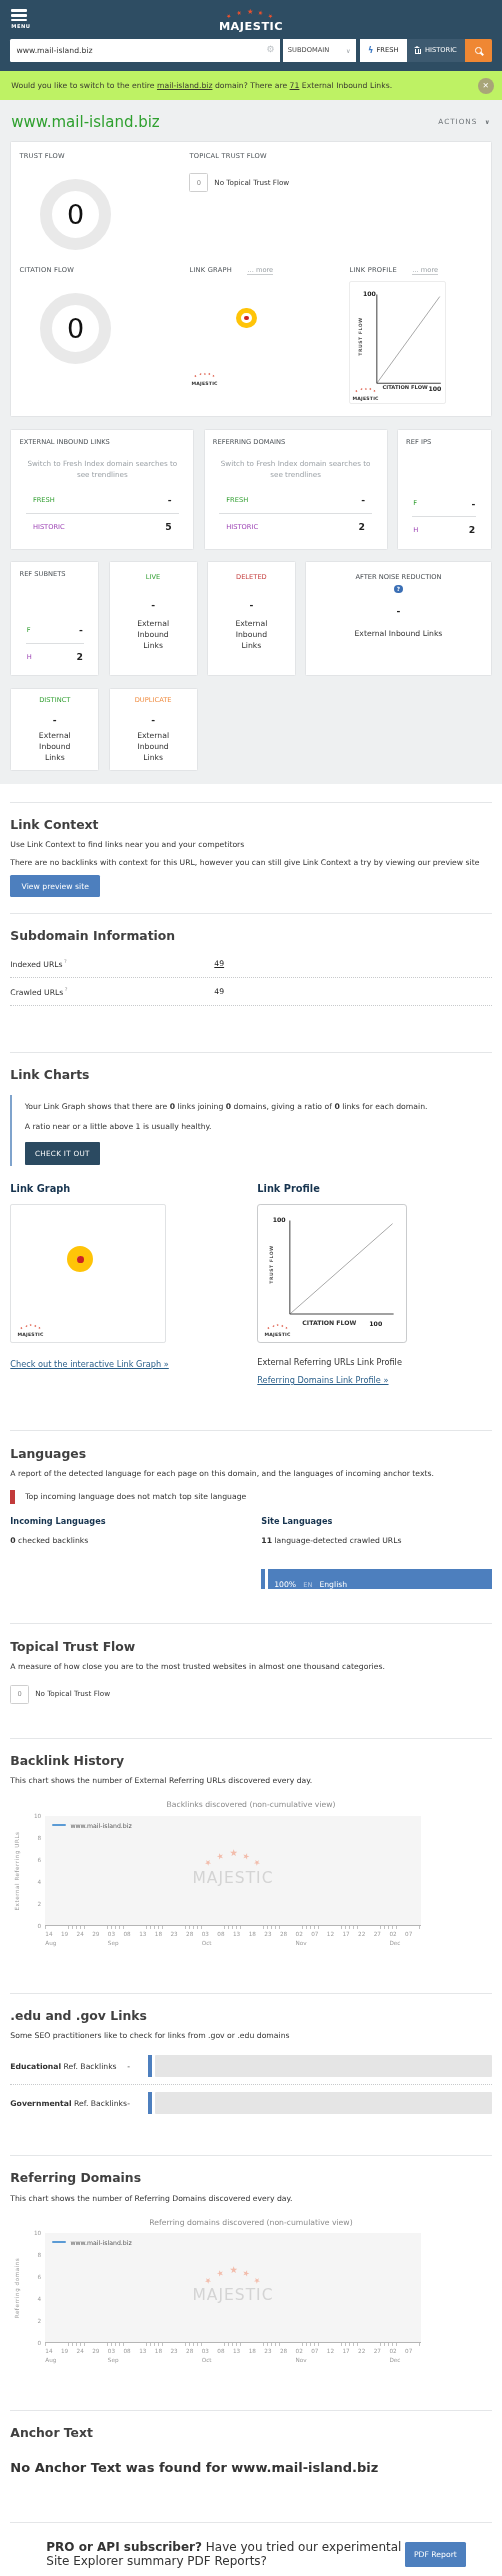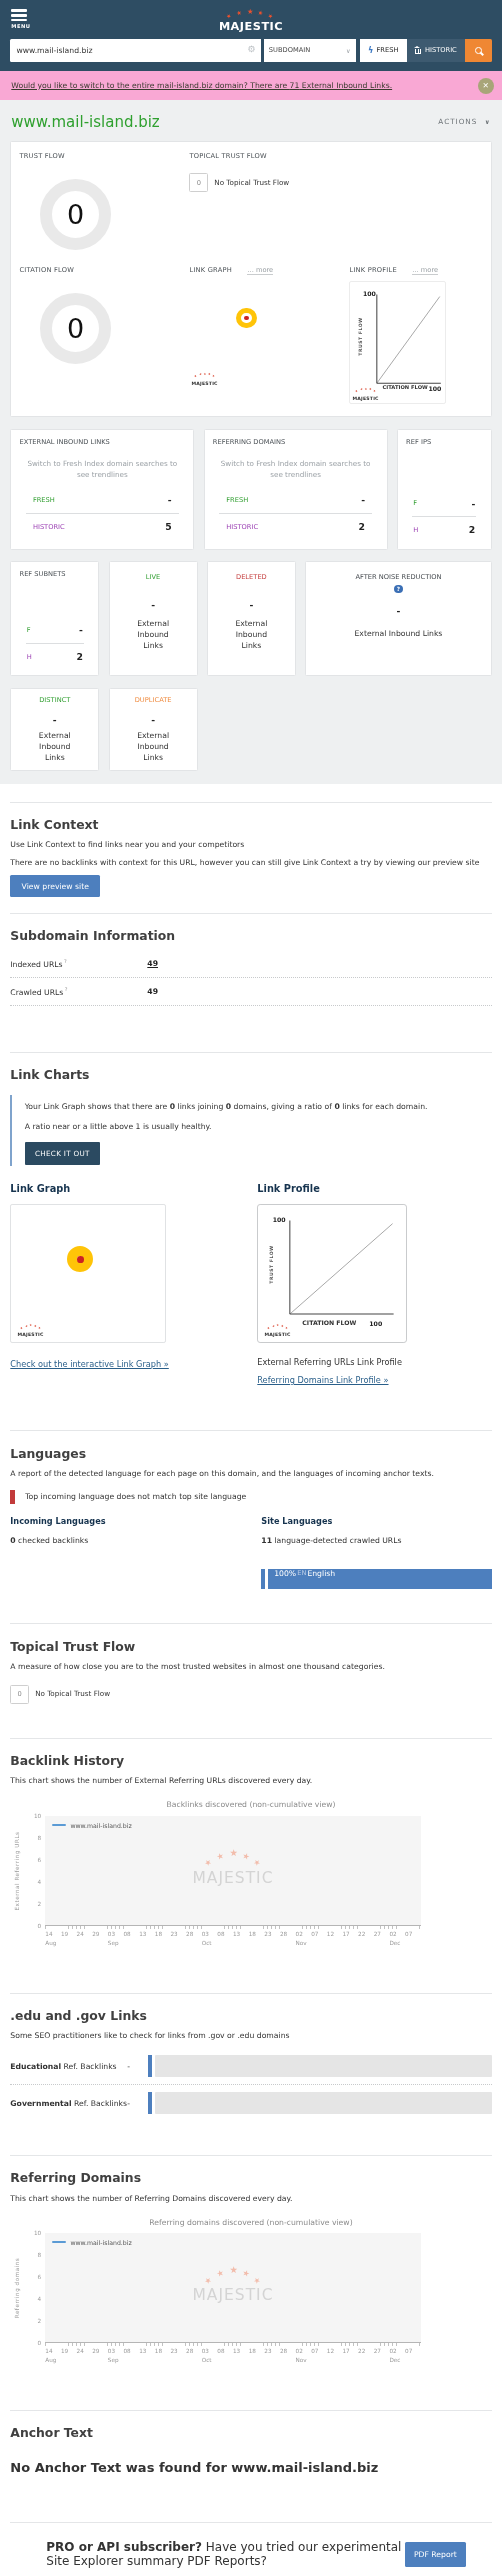--- a/index.html
+++ b/index.html
@@ -17,33 +17,33 @@
 .starsarc .s1 { left:2.1px;  top:6.2px; font-size:5.7px; transform:rotate(-40deg); }
 .starsarc .s2 { left:12.4px; top:1.5px;  font-size:6.2px; transform:rotate(-18deg); }
 .starsarc .s3 { left:23px; top:0;    font-size:7.2px; }
 .starsarc .s4 { left:34px; top:1.5px;  font-size:6.2px; transform:rotate(18deg); }
 .starsarc .s5 { left:44px; top:6.2px; font-size:5.7px; transform:rotate(40deg); }
 .brand-name { color:#fff; font-size:11.3px; font-weight:bold; letter-spacing:0.5px; }
 .search-row { display:flex; margin:6.2px 10.3px 1px; height:23px; }
 .search-box { flex:1; position:relative; }
 .search-box input { width:100%; height:23px; border:none; border-radius:1.5px 0 0 1.5px; padding:0 17.5px 0 6.2px; font-size:7.7px; color:#333; font-family:inherit; }
 .gear { position:absolute; right:5.2px; top:5.7px; color:#b9bec2; font-size:8.8px; }
-.scope { width:92px; background:#fff; margin-left:3.1px; display:flex; align-items:center; justify-content:space-between; padding:0 5.2px; font-size:6.7px; color:#444; cursor:pointer; }
+.scope { width:73px; background:#fff; margin-left:3.1px; display:flex; align-items:center; justify-content:space-between; padding:0 5.2px; font-size:6.7px; color:#444; cursor:pointer; }
 .chev { color:#9aa0a5; font-size:6.2px; }
 .btn-fresh { width:47px; background:#fff; margin-left:4.1px; display:flex; align-items:center; justify-content:center; gap:3.1px; font-size:6.7px; color:#222; cursor:pointer; }
 .bolt { color:#3b78c3; font-weight:bold; font-size:8.2px; }
 .btn-historic { width:58px; background:#3d5a70; color:#fff; display:flex; align-items:center; justify-content:center; gap:3.6px; font-size:6.7px; cursor:pointer; }
 .bank { display:inline-block; width:6.7px; height:5.2px; border-bottom:1px solid #fff; background:repeating-linear-gradient(90deg,#fff 0 1px,transparent 1px 2.6px); position:relative; margin-top:2.1px; }
 .bank::before { content:''; position:absolute; top:-2.6px; left:-0.5px; border-left:3.6px solid transparent; border-right:3.6px solid transparent; border-bottom:2.1px solid #fff; }
 .btn-search { width:27px; background:#ef8733; border-radius:0 1.5px 1.5px 0; display:flex; align-items:center; justify-content:center; cursor:pointer; }
 .mag { width:6.7px; height:6.7px; border:1.5px solid #fff; border-radius:50%; position:relative; }
 .mag::after { content:''; position:absolute; width:4.1px; height:1.5px; background:#fff; transform:rotate(45deg); right:-3.6px; bottom:-1.5px; }
 
 
-.notice { background:#f9a8d4; padding:9.8px 31px 9.8px 11.3px; font-size:7.7px; color:#3a3a2e; position:relative;text-decoration:underline; }
+.notice { background:#bef264; padding:9.8px 31px 9.8px 11.3px; font-size:7.7px; color:#3a3a2e; position:relative; }
 .notice a { color:#3a3a2e; text-decoration:underline; }
 .notice-close { position:absolute; right:8.2px; top:6.7px; width:16px; height:16px; border-radius:50%; background:#a8a578; color:#fff; text-align:center; line-height:16px; font-weight:bold; font-size:7.7px; cursor:pointer; }
 
 
 .main-gray { background:#eef0f1; padding:0 10.3px 13.4px; }
 .title-row { display:flex; justify-content:space-between; align-items:center; padding:13.4px 1px 10.3px; }
 .site-title { color:#2fa02f; font-size:15px; }
 .actions { color:#6d7377; font-size:7.2px; letter-spacing:1px; cursor:pointer; }
 .actions .chev { margin-left:4.1px; font-weight:bold; color:#6d7377; }
 
@@ -95,21 +95,21 @@
 
 .content { padding:7.2px 10.3px 0; background:#fff; }
 hr.sep { border:none; border-top:0.5px solid #e4e6e8; margin:0; }
 h2.section { color:#404040; font-size:12.4px; margin:0 0 7.2px; }
 p.body { font-size:7.7px; color:#333; margin:6.2px 0; line-height:1.5; }
 .btn-blue { display:inline-block; background:#4d7fbe; color:#fff; padding:6.7px 11.3px; border-radius:1.5px; font-size:7.7px; border:none; font-family:inherit; cursor:pointer; }
 .btn-navy { display:inline-block; background:#2b4a61; color:#fff; padding:6.7px 10.3px; border-radius:1px; font-size:7.2px; letter-spacing:0.3px; border:none; font-family:inherit; cursor:pointer; }
 .info-row { display:flex; align-items:center; padding:8.2px 0; border-bottom:0.5px dotted #c8cacc; font-size:7.7px; }
 .info-label { width:137px; color:#333; }
 .suphelp { color:#999; font-size:5.2px; vertical-align:super; margin-left:1.5px; }
-.info-val { font-weight:bold; color:#222; }
+.info-val { font-weight:normal; color:#222; margin-left:67px; }
 a.info-val { text-decoration:underline; color:#222; }
 .callout { border-left:2.6px solid #7fa3cc; padding:1px 0 1px 12.4px; margin:13.4px 0 15.5px; }
 .callout p { font-size:7.7px; margin:5.2px 0 11.3px; }
 .charts2 { display:flex; margin-top:17.5px; }
 .chartcol1 { width:247px; } .chartcol2 { flex:1; }
 h3.sub { font-size:9.8px; color:#17344f; margin:0 0 10.3px; }
 .lg-card { width:156px; height:139px; border:0.5px solid #e0e2e4; border-radius:2.1px; position:relative; background:#fff; }
 .lg-card .ring { position:absolute; left:56px; top:41px; width:26px; height:26px; border:10.3px solid #ffc408; border-radius:50%; }
 .lg-card .ring::after { content:''; position:absolute; left:50%; top:50%; width:6.7px; height:6.7px; margin:-3.3px 0 0 -3.3px; background:#c22; border-radius:50%; }
 .lp-card { width:150px; height:139px; border:0.5px solid #c9cbcd; border-radius:3.1px; position:relative; background:#fff; }
@@ -117,21 +117,21 @@
 a.tlink { color:#2a5f8a; font-size:8.2px; text-decoration:underline; }
 .caption16 { font-size:8.2px; color:#333; margin:13.4px 0 8.2px; }
 
 .lang-grid { display:grid; grid-template-columns:1fr 1fr; gap:0 20.6px; margin-top:12.4px; }
 h4.minihead { font-size:8.2px; color:#17344f; margin:0 0 9.3px; }
 .flag { display:flex; align-items:center; gap:10.3px; margin:10.3px 0 3.1px; }
 .flag-bar { width:4.6px; height:14px; background:#c23b3b; }
 .countline { font-size:7.7px; }
 .lang-bar { display:flex; margin-top:24px; height:20.6px; }
 .lang-tick { width:4.1px; background:#4d7fbe; margin-right:2.6px; }
-.lang-fill { flex:1; background:#4d7fbe; display:flex; align-items:flex-start; gap:1px; padding-left:6.2px; color:#fff; font-size:7.7px; }
+.lang-fill { flex:1; background:#4d7fbe; display:flex; align-items:flex-end; gap:7px; padding-left:6.2px; color:#fff; font-size:7.7px; }
 .lang-code { color:#b9cce6; font-size:6.7px; }
 
 .chart-title { text-align:center; color:#8b8b8b; font-size:7.7px; margin:13.4px 0 6.2px; }
 .chart { display:flex; padding-right:71px; }
 .ycap { width:13.4px; position:relative; }
 .ycap span { position:absolute; top:50%; left:50%; transform:translate(-50%,-50%) rotate(-90deg); white-space:nowrap; font-size:5.7px; color:#9a9a9a; letter-spacing:0.5px; }
 .yticks { width:21.6px; position:relative; }
 .yticks span { position:absolute; right:4.1px; transform:translateY(-50%); font-size:5.7px; color:#9a9a9a; }
 .plot { flex:1; height:110px; background:#f5f5f5; border-bottom:0.5px solid #b5b5b5; position:relative; }
 .legend { position:absolute; top:6.2px; left:7.2px; display:flex; align-items:center; gap:4.6px; font-size:6.2px; color:#555; }

